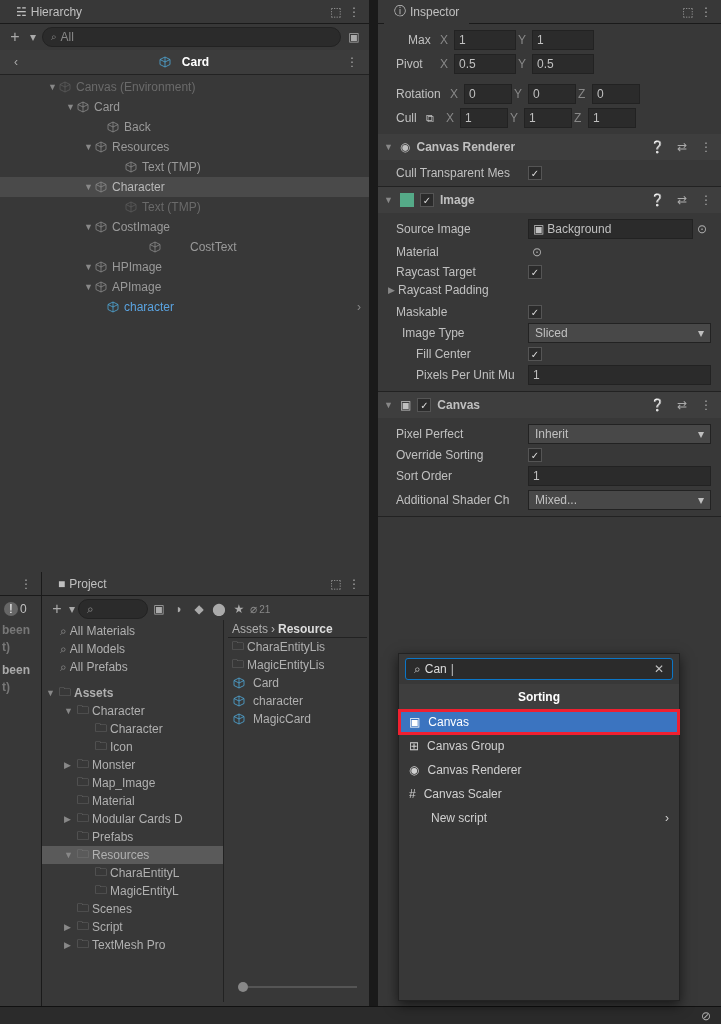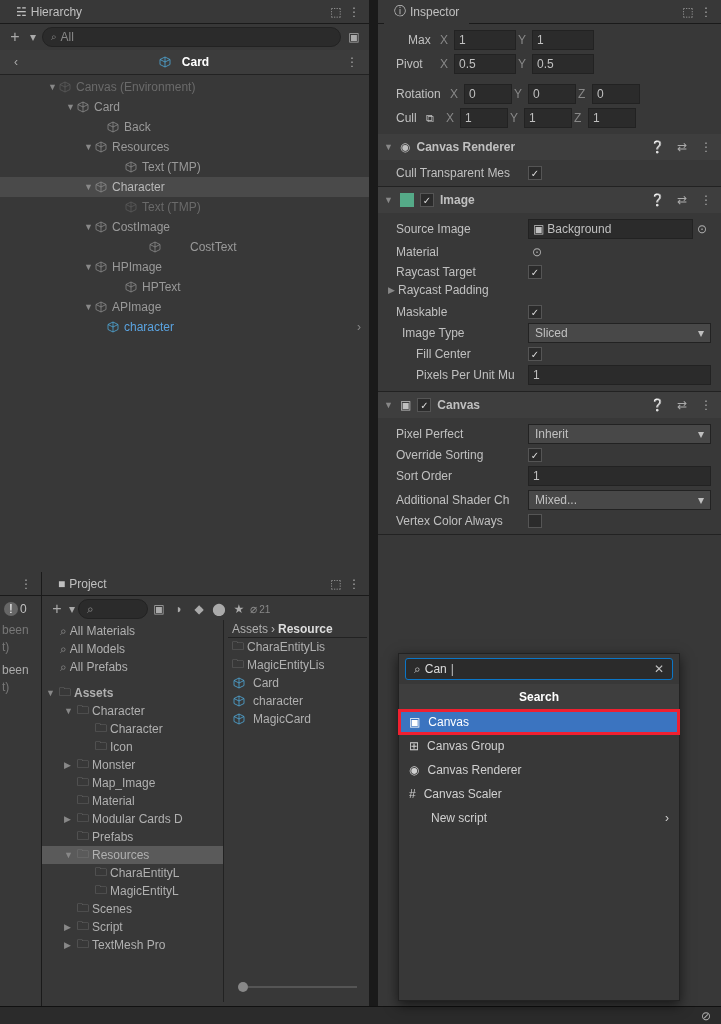--- a/index.html
+++ b/index.html
@@ -39,21 +39,21 @@
 
 .project { position: absolute; left: 42px; top: 572px; width: 327px; height: 436px; background: #383838; }
 .proj-sidebar { position: absolute; left: 0; top: 48px; width: 182px; height: 382px; padding: 2px 0; border-right: 1px solid #222; }
 .proj-content { position: absolute; left: 186px; top: 48px; width: 139px; height: 382px; }
 .proj-row { display: flex; align-items: center; height: 18px; padding-left: 4px; color: #b0b0b0; gap: 3px; }
 .proj-row.sel { background: #5a5a5a; }
 .folder-icon { color: #888; }
 
 .left-strip { position: absolute; left: 0; top: 572px; width: 42px; height: 436px; background: #383838; border-right: 1px solid #1a1a1a; }
 .err-badge { display: flex; align-items: center; gap: 2px; padding: 6px 4px; color: #c0c0c0; font-size: 11px; }
-.mini-txt { font-size: 10px; color: #777; padding: 2px 2px; line-height: 12px; }
+.mini-txt { font-size: 10px; color: #777; padding: 2px 2px; line-height: 12px; font-weight: bold; }
 
 .search-popup { position: absolute; left: 398px; top: 653px; width: 282px; background: #383838; border: 1px solid #222; box-shadow: 0 4px 12px rgba(0,0,0,0.6); z-index: 10; }
 .search-popup .sp-search { margin: 4px 6px; background: #2b2b2b; border: 1px solid #0b76c7; border-radius: 3px; padding: 3px 8px; display: flex; align-items: center; gap: 4px; }
 .sp-head { text-align: center; padding: 6px; background: #3e3e3e; color: #fff; font-weight: bold; }
 .sp-item { display: flex; align-items: center; padding: 5px 10px; gap: 8px; color: #d0d0d0; }
 .sp-item.hl { background: #3b74c0; color: #fff; outline: 3px solid #f02030; outline-offset: -2px; }
 
 .icon-btn { width: 18px; height: 18px; display: flex; align-items: center; justify-content: center; color: #aaa; font-size: 12px; }
 .bottom-bar { position: absolute; left: 0; bottom: 0; width: 721px; height: 18px; background: #2b2b2b; border-top: 1px solid #111; display: flex; justify-content: flex-end; align-items: center; padding: 0 6px; }
 </style>
@@ -174,29 +174,20 @@
         <span>CostText</span>
       </div>
       <div class="tree-row" style="padding-left: 84px;">
         <span class="foldout">▼</span>
         <span class="cube">
           <svg viewBox="0 0 12 12">
             <path d="M6 1 L11 3.5 L11 8.5 L6 11 L1 8.5 L1 3.5 Z M6 1 L6 6 L11 3.5 M6 6 L1 3.5 M6 6 L6 11" stroke="#8a8a8a" fill="none" stroke-width="0.8"></path>
           </svg>
         </span>
         <span>HPImage</span>
-      </div>
-      <div class="tree-row" style="padding-left: 114px;">
-        <span class="foldout"></span>
-        <span class="cube">
-          <svg viewBox="0 0 12 12">
-            <path d="M6 1 L11 3.5 L11 8.5 L6 11 L1 8.5 L1 3.5 Z M6 1 L6 6 L11 3.5 M6 6 L1 3.5 M6 6 L6 11" stroke="#8a8a8a" fill="none" stroke-width="0.8"></path>
-          </svg>
-        </span>
-        <span>HPText</span>
       </div>
       <div class="tree-row" style="padding-left: 84px;">
         <span class="foldout">▼</span>
         <span class="cube">
           <svg viewBox="0 0 12 12">
             <path d="M6 1 L11 3.5 L11 8.5 L6 11 L1 8.5 L1 3.5 Z M6 1 L6 6 L11 3.5 M6 6 L1 3.5 M6 6 L6 11" stroke="#8a8a8a" fill="none" stroke-width="0.8"></path>
           </svg>
         </span>
         <span>APImage</span>
       </div>
@@ -368,24 +359,20 @@
       <div class="prop-row">
         <span class="prop-label">Sort Order</span>
         <input class="num-field wide" value="1" style="">
       </div>
       <div class="prop-row">
         <span class="prop-label">Additional Shader Ch</span>
         <div class="dropdown">
             <span>Mixed...</span>
             <span>▾</span>
           </div>
-      </div>
-      <div class="prop-row">
-        <span class="prop-label">Vertex Color Always</span>
-        <div class="chk" style="background:#2b2b2b"></div>
       </div>
     </div>
   </div>
 </div>
 
 <div class="left-strip">
   <div class="panel-header" style="justify-content:flex-end">
     <div class="icon-btn">⋮</div>
   </div>
   <div class="err-badge">
@@ -561,21 +548,21 @@
 </div>
 
 <div class="search-popup">
   <div class="sp-search">
     <span>⌕</span>
     <span style="color:#ddd">Can</span>
       <span style="animation:none">|</span>
     <div class="flex-fill"></div>
     <span>✕</span>
   </div>
-  <div class="sp-head">Search</div>
+  <div class="sp-head">Sorting</div>
   <div id="sp-items">
       <div class="sp-item hl">
         <span>▣</span>
         <span>Canvas</span>
       </div>
       <div class="sp-item">
         <span>⊞</span>
         <span>Canvas Group</span>
       </div>
       <div class="sp-item">

